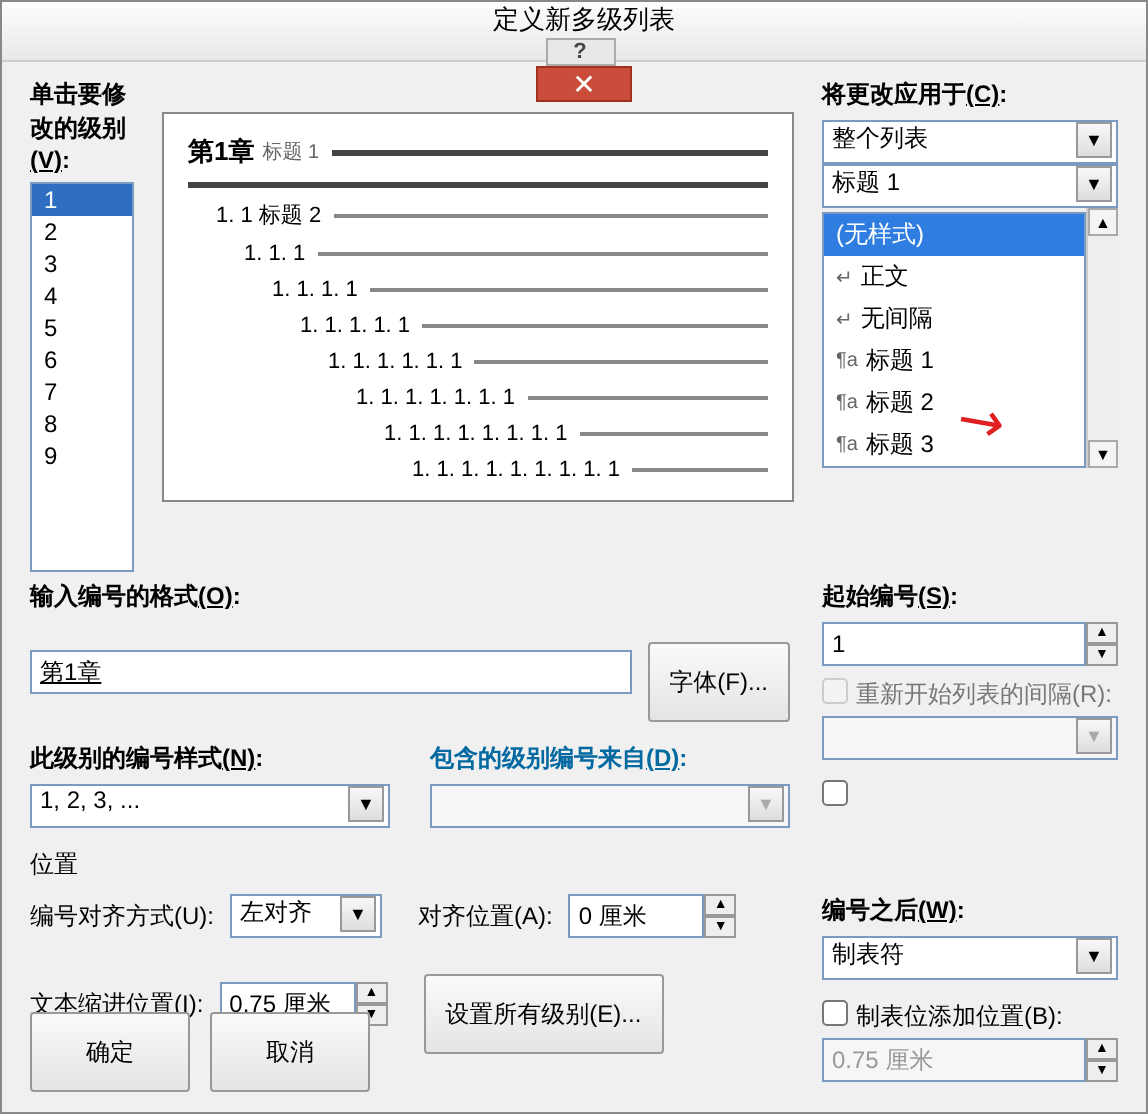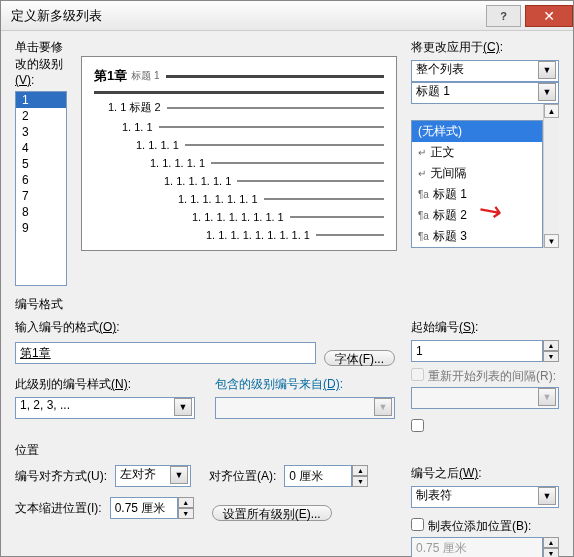--- a/index.html
+++ b/index.html
@@ -1,51 +1,51 @@
 <!DOCTYPE html>
 <html><head>
 <meta charset="utf-8">
 <style>
 * { box-sizing: border-box; margin: 0; padding: 0; }
 body { font-family: "Microsoft YaHei", SimSun, sans-serif; font-size: 12px; background: #f0f0f0; color: #000; }
 .dialog { width: 574px; height: 557px; background: #f0f0f0; border: 1px solid #888; position: relative; }
-.titlebar { height: 30px; background: linear-gradient(#fdfdfd, #e8e8e8); border-bottom: 1px solid #ccc; display: flex; align-items: center; padding-left: 10px; }
+.titlebar { height: 30px; background: linear-gradient(#fdfdfd, #e8e8e8); border-bottom: 1px solid #ccc; display: flex; align-items: center; padding-left: 10px; flex-direction: column; }
 .titlebar .title { flex: 1; font-size: 13px; }
 .tbtn { width: 35px; height: 22px; border: 1px solid #aaa; background: #e8e8e8; margin-right: 4px; display: flex; align-items: center; justify-content: center; font-size: 11px; cursor: pointer; }
 .tbtn.help { color: #444; font-weight: bold; }
 .tbtn.close { width: 48px; background: #c94d3a; color: #fff; border-color: #a03020; font-size: 14px; margin-right: 0; }
 .body { padding: 8px 14px 14px 14px; }
 .row { display: flex; gap: 14px; }
-.lbl { display: block; margin-bottom: 4px; }
+.lbl { display: block; margin-bottom: 4px; font-weight: bold; }
 .lbl .u { text-decoration: underline; }
 .levellist { width: 52px; height: 195px; border: 1px solid #7a9abf; background: #fff; overflow: hidden; }
 .levellist .item { padding: 1px 6px; cursor: pointer; }
 .levellist .item.sel { background: #2f6fc1; color: #fff; }
 .preview { flex: 1; height: 195px; border: 1px solid #888; background: #fff; padding: 10px 12px; overflow: hidden; }
 .pv-line { display: flex; align-items: center; margin-bottom: 6px; white-space: nowrap; }
 .pv-num { font-size: 11px; }
 .pv-bar { flex: 1; height: 3px; background: #444; margin-left: 6px; }
 .pv-bar.thin { height: 2px; background: #888; }
 .pv-sub { font-size: 10px; color: #666; margin-left: 4px; }
 .pv-first .pv-num { font-size: 13px; font-weight: bold; }
 .rightcol { width: 148px; }
 .select, input[type=text] { border: 1px solid #7a9abf; background: #fff; height: 22px; padding: 0 4px; font-family: inherit; font-size: 12px; }
 .select { display: flex; justify-content: space-between; padding-right: 2px; }
 .select .arrowbtn { width: 18px; height: 18px; border: 1px solid #999; background: linear-gradient(#f8f8f8,#ddd); display: flex; align-items: center; justify-content: center; font-size: 9px; }
-.dropdown { margin-top: 16px; border: 1px solid #7a9abf; background: #fff; }
+.dropdown { margin-top: 2px; border: 1px solid #7a9abf; background: #fff; }
 .dropdown .opt { padding: 2px 6px; display: flex; align-items: center; gap: 4px; font-size: 12px; }
 .dropdown .opt.sel { background: #2f7de1; color: #fff; }
 .dropdown .picon { font-size: 10px; color: #666; }
 .scroll-rail { width: 16px; background: #eee; border-left: 1px solid #ccc; display: flex; flex-direction: column; }
 .scroll-arrow { height: 14px; border: 1px solid #aaa; background: #f4f4f4; font-size: 8px; display:flex; align-items:center; justify-content:center;}
 .scroll-thumb { flex:1; }
 .redarrow { position: absolute; right: 58px; top: 155px; color: #e02020; font-size: 28px; transform: rotate(-35deg); pointer-events: none; }
 .group-label { margin: 10px 0 6px 0; font-size: 12px; }
 .field { display: flex; align-items: center; gap: 8px; }
-.btn { height: 16px; padding: 0 10px; border: 1px solid #999; background: linear-gradient(#fafafa,#e4e4e4); cursor: pointer; font-family: inherit; font-size: 12px; border-radius: 12px; margin-top: 10px; }
+.btn { height: 40px; padding: 0 10px; border: 1px solid #999; background: linear-gradient(#fafafa,#e4e4e4); cursor: pointer; font-family: inherit; font-size: 12px; border-radius: 2px; margin-top: 10px; }
 .chk { display: flex; align-items: flex-start; gap: 4px; color: #777; }
 .chk input { width: 13px; height: 13px; }
 .spinner { display: flex; }
 .spinner input { width: 68px; }
 .spinbtns { display: flex; flex-direction: column; }
 .spinbtns div { width: 16px; height: 11px; border: 1px solid #999; background: #eee; font-size: 7px; display:flex; align-items:center; justify-content:center; }
 .footer { position: absolute; bottom: 10px; left: 14px; right: 14px; display: flex; justify-content: space-between; }
 .footer .right { display: flex; gap: 10px; }
 .footer .btn { width: 80px; }
 .two-col-lower { display:flex; gap: 16px; margin-top:4px;}
@@ -166,21 +166,20 @@
         <div class="scroll-rail">
           <div class="scroll-arrow">▲</div>
           <div class="scroll-thumb"></div>
           <div class="scroll-arrow">▼</div>
         </div>
         </div>
         <div class="redarrow">↘</div>
       </div>
     </div>
 
-    <div class="group-label">编号格式</div>
     <div class="two-col-lower">
       <div class="pos-col">
         <span class="lbl"><span>输入编号的格式</span><span class="u">(O)</span><span>:</span></span>
         <div class="field">
           <input type="text" style="flex: 1 1 0%; text-decoration: underline;" value="第1章">
           <button class="btn"><span>字体</span><span class="u">(F)</span>...</button>
         </div>
 
         <div style="display:flex; gap:20px; margin-top:10px">
           <div style="flex:1">
@@ -269,14 +268,18 @@
           <div class="spinbtns">
               <div>▲</div>
               <div>▼</div>
             </div>
         </div>
       </div>
     </div>
   </div>
 
   <div class="footer">
+    <div class="right">
+      <button class="btn">确定</button>
+      <button class="btn">取消</button>
+    </div>
   </div>
 </div>
 
 </body></html>

